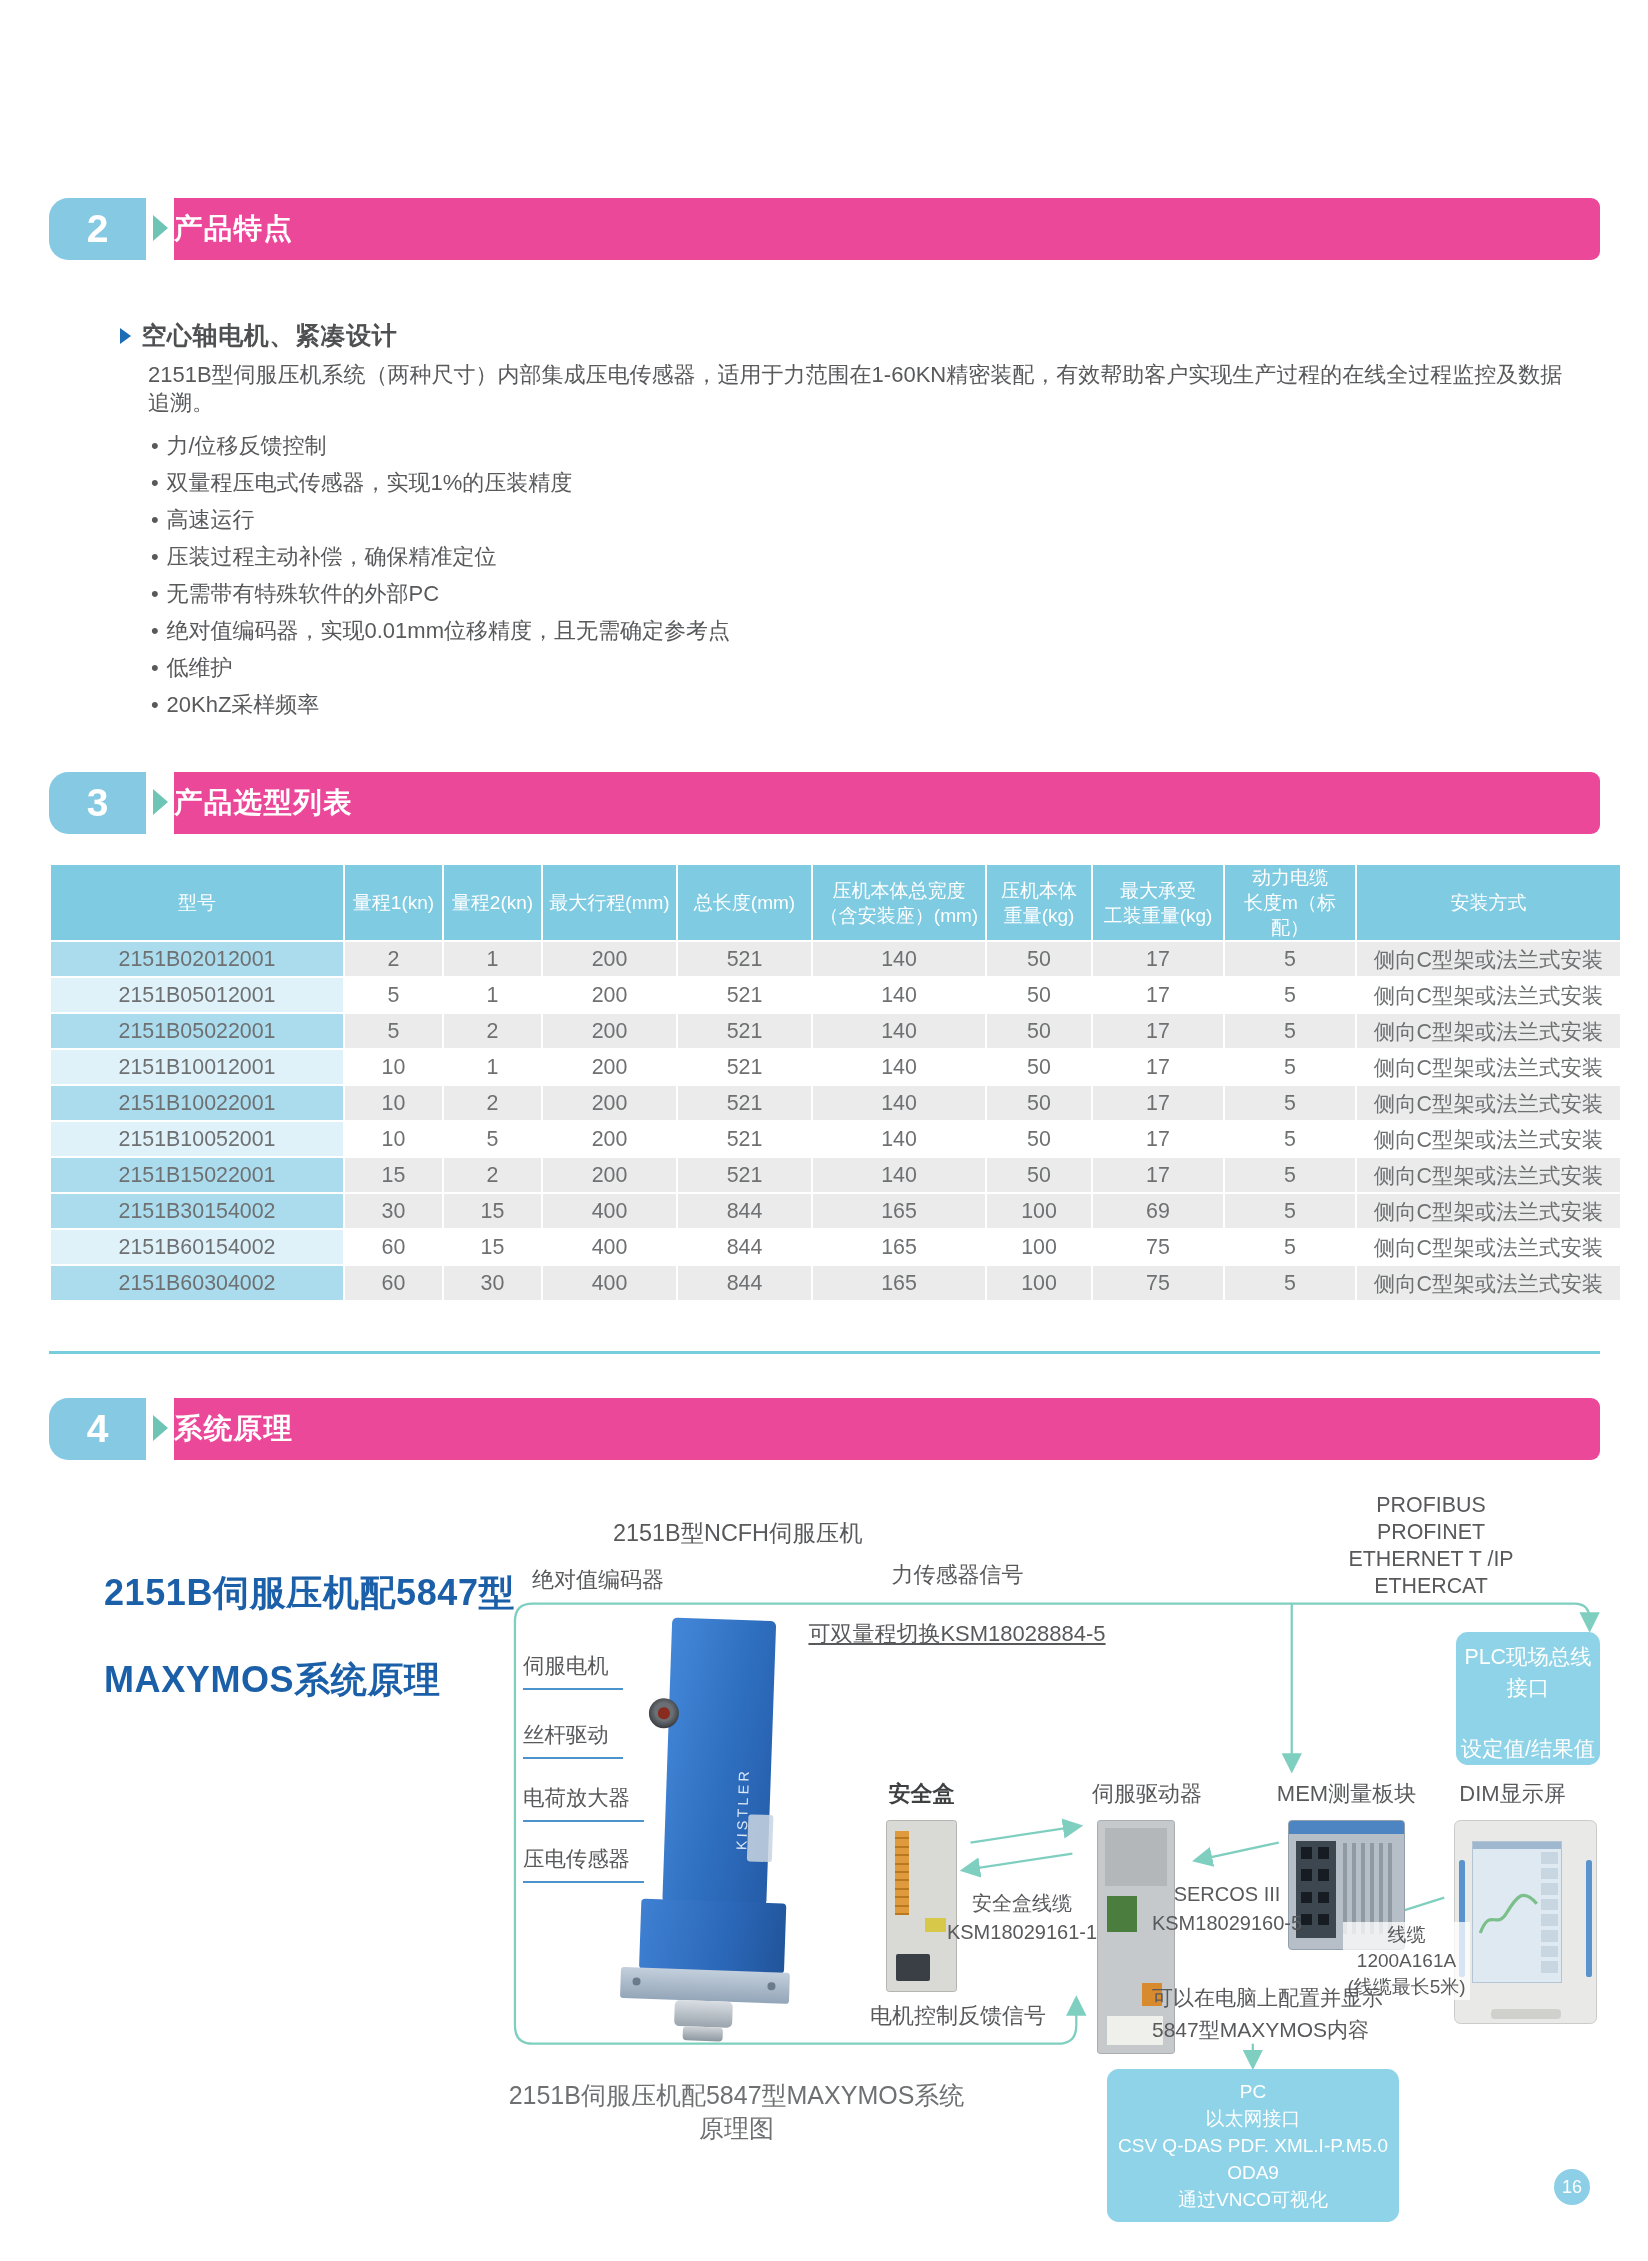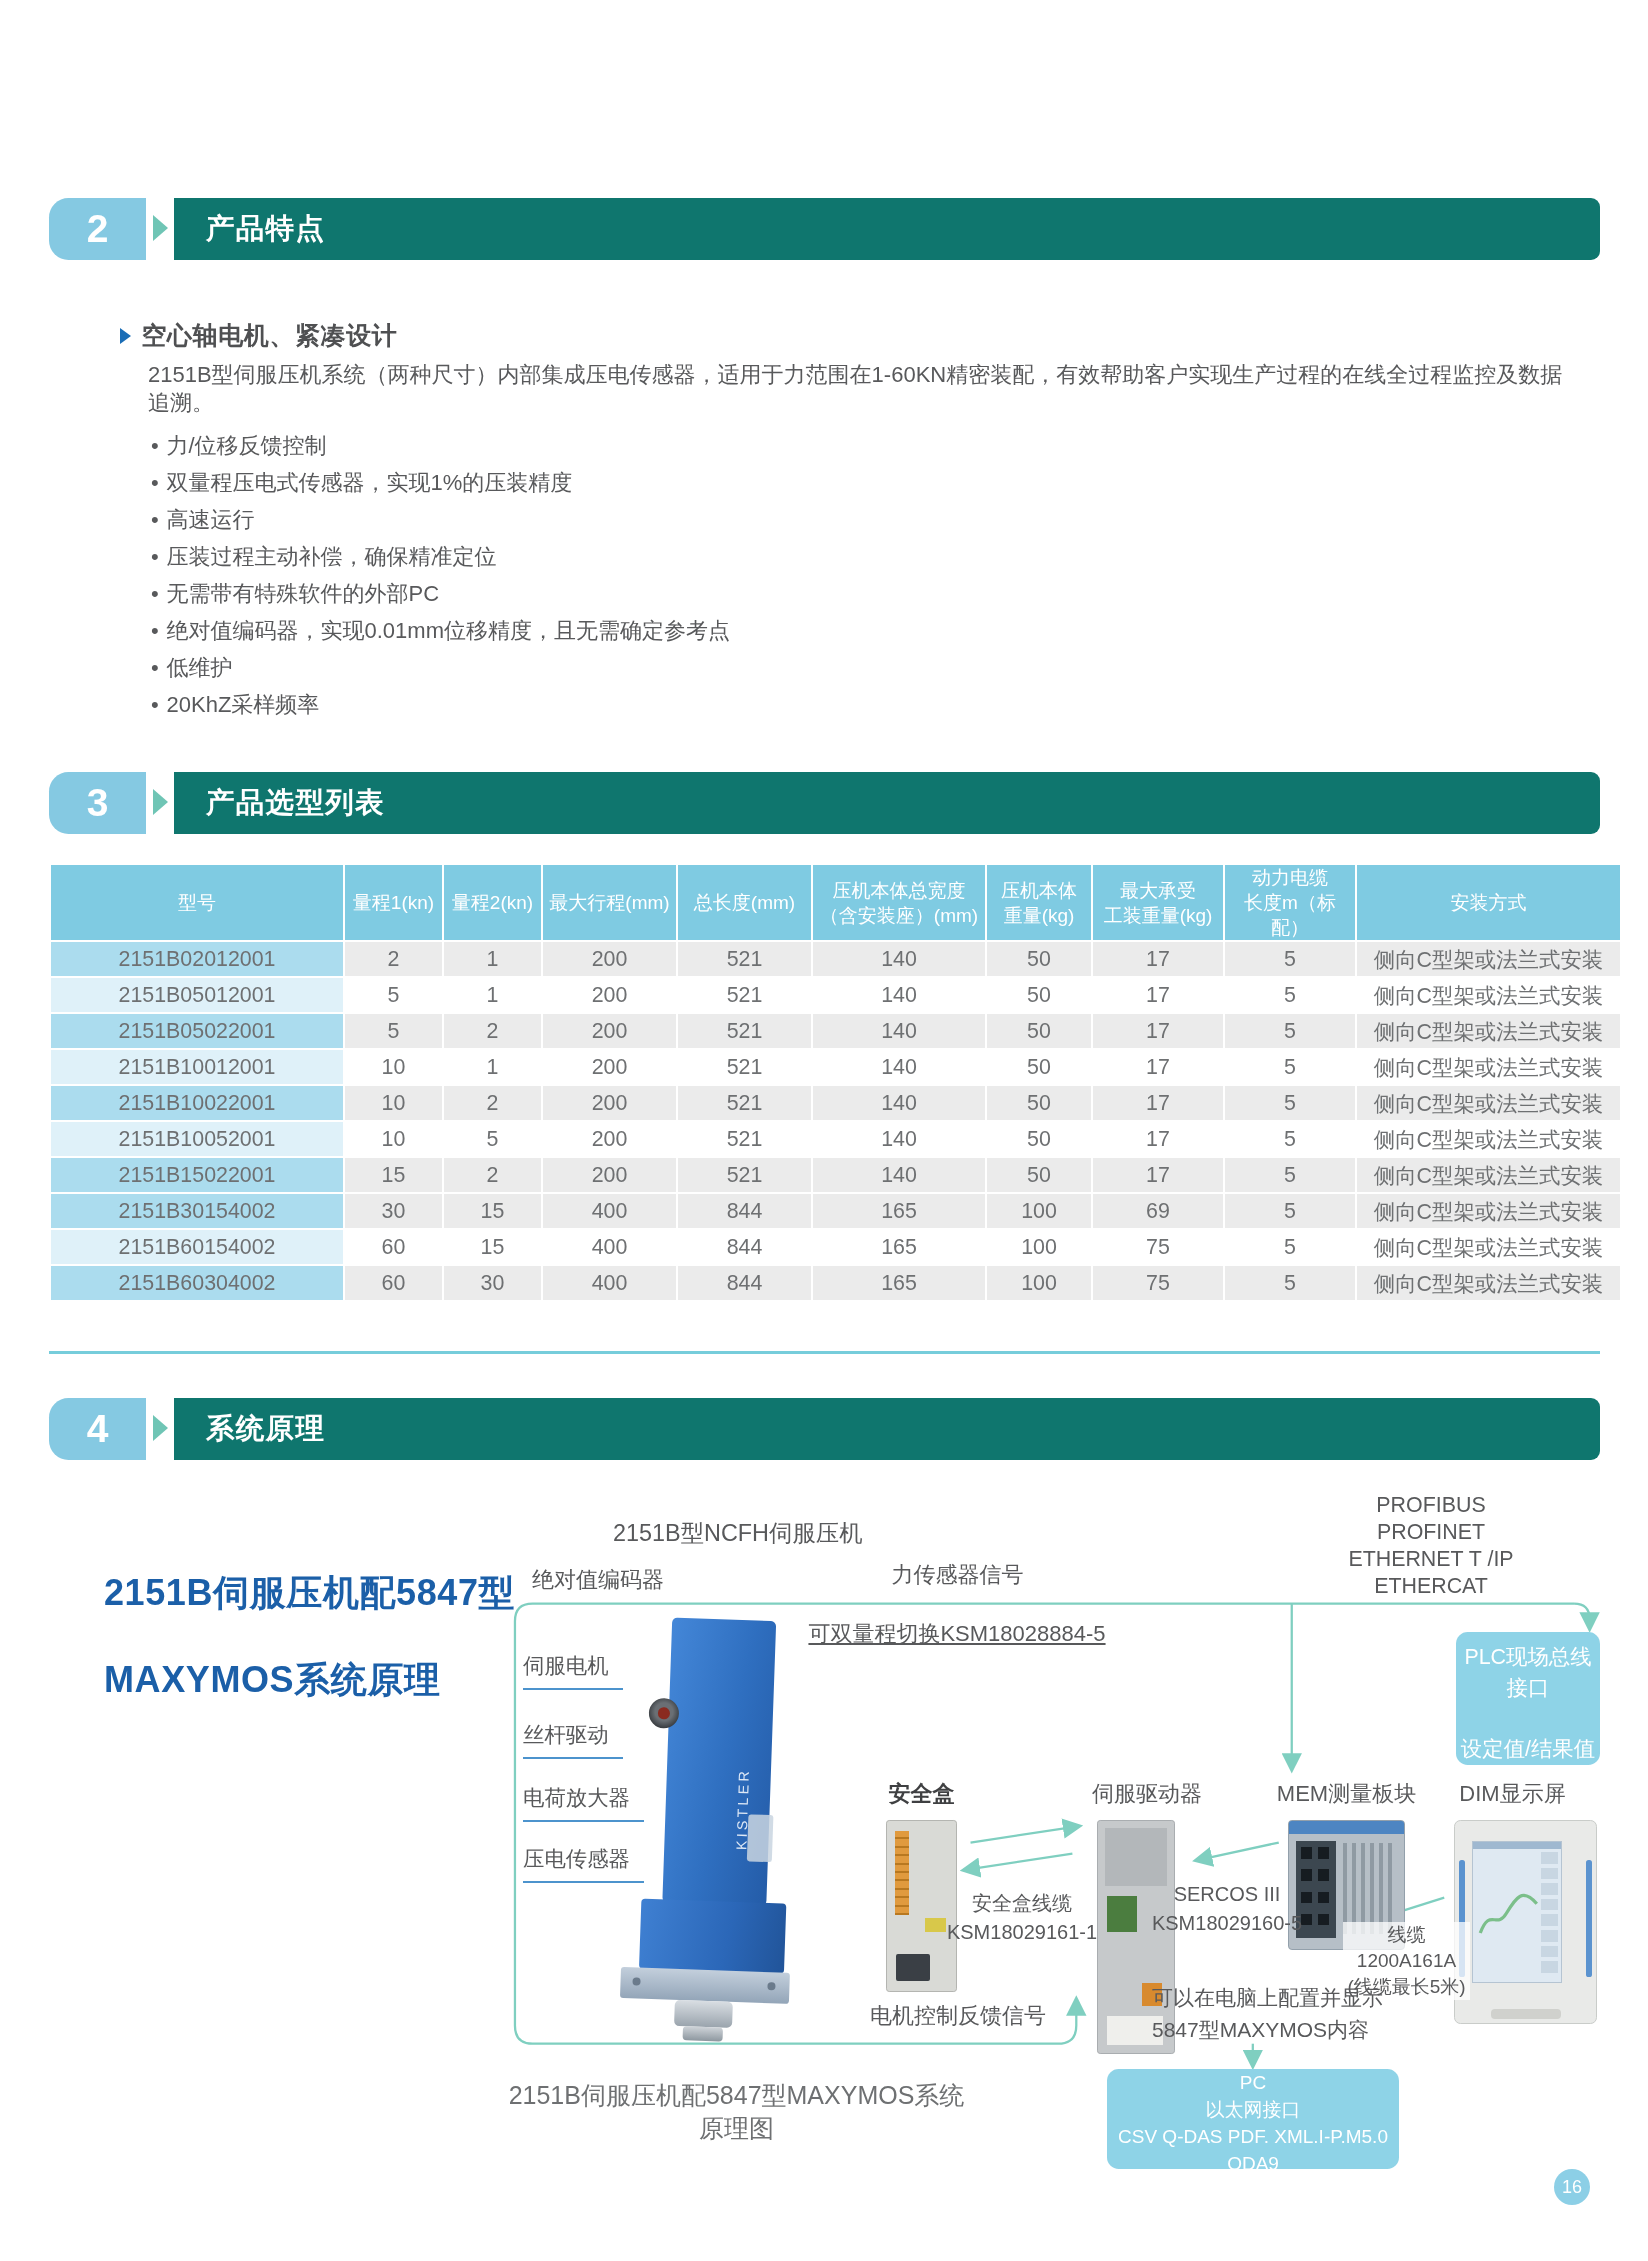--- a/index.html
+++ b/index.html
@@ -6,23 +6,23 @@
   .page{position:relative;width:1649px;height:2261px;background:#fff;overflow:hidden;
         font-family:"Liberation Sans","DejaVu Sans",sans-serif;color:#58595b;}
 
   
   .sec{position:absolute;left:49px;width:1551px;height:62px;}
   .sec .badge{position:absolute;left:0;top:0;width:97px;height:62px;background:#85c9e2;
       border-radius:19.5px 0 0 19.5px;color:#fff;font-size:39px;font-weight:bold;
       display:flex;align-items:center;justify-content:center;}
   .sec .chev{position:absolute;left:104px;top:17px;width:0;height:0;
       border-left:15.6px solid #6fc5b5;border-top:13.6px solid transparent;border-bottom:13.6px solid transparent;}
-  .sec .bar{position:absolute;left:125px;right:0;top:0;bottom:0;background:#0f766e;
+  .sec .bar{position:absolute;left:125px;right:0;top:0;bottom:0;background:#ec4899;
       border-radius:0 9px 9px 0;color:#fff;font-size:28.5px;font-weight:bold;
-      display:flex;align-items:center;padding-left:32px;box-sizing:border-box;letter-spacing:1.3px;}
+      display:flex;align-items:center;box-sizing:border-box;letter-spacing:1.3px;}
 
   
   .feat-head{position:absolute;left:120px;top:319px;display:flex;align-items:center;}
   .feat-head .tri{width:0;height:0;border-left:11.7px solid #1a6db6;
       border-top:8.4px solid transparent;border-bottom:8.4px solid transparent;margin-right:10.4px;}
   .feat-head .t{font-size:25px;font-weight:bold;color:#4f5052;letter-spacing:0.6px;text-align:center;}
   .intro{position:absolute;left:148px;top:361px;width:1421px;font-size:22px;color:#58595b;line-height:28px;}
   .bullets{position:absolute;left:151px;top:431px;}
   .bullet{display:flex;align-items:baseline;height:37px;font-size:22px;color:#58595b;}
   .bullet .dot{margin-right:7.8px;font-size:22px;}
@@ -43,21 +43,21 @@
   .dtitle{position:absolute;left:55px;top:77px;font-size:36px;font-weight:bold;color:#1b5fa8;letter-spacing:0.6px;z-index:3;}
   .dtitle2{position:absolute;left:55px;top:135px;font-size:36px;font-weight:bold;color:#1b5fa8;letter-spacing:0.6px;z-index:3;margin-top:29px;}
   .dlab{position:absolute;font-size:22px;color:#58595b;z-index:3;}
   .dlab.c{text-align:center;}
   .leftlab{position:absolute;left:474px;font-size:21.4px;color:#58595b;z-index:3;
       border-bottom:2.6px solid #4c93cd;padding:0 14.3px 7.8px 0;}
   .fieldbus{position:absolute;left:1291px;top:0px;width:182px;text-align:center;
       font-size:21.4px;line-height:27px;color:#58595b;z-index:3;}
   .bluebox{position:absolute;background:#8ed3e7;border-radius:11.7px;color:#fff;text-align:center;z-index:2;}
   .plcbox{left:1407px;top:140px;width:144px;height:133px;font-size:21.4px;line-height:30.5px;padding-top:10.4px;box-sizing:border-box;}
-  .pcbox{left:1058px;top:577px;width:292px;height:100px;font-size:19px;line-height:27px;box-sizing:border-box;}
+  .pcbox{left:1058px;top:577px;width:292px;height:153px;font-size:19px;line-height:27px;padding-top:9px;box-sizing:border-box;}
   .caption{position:absolute;left:454px;top:587px;width:467px;text-align:center;font-size:25px;color:#6e7072;z-index:3;}
 
   
   .press{position:absolute;left:564px;top:117px;width:195px;height:435px;z-index:2;}
   .press .grp{position:absolute;inset:0;transform:rotate(2deg);}
   .press .body{position:absolute;left:52px;top:9.7px;width:104px;height:285px;border-radius:5.2px;
       background:linear-gradient(100deg,#4487d8 0%,#2f6fc0 55%,#245ca8 100%);}
   .press .brand{position:absolute;left:121px;top:97px;height:143px;color:#dfe9f6;font-size:14.3px;
       letter-spacing:3.2px;writing-mode:vertical-rl;transform:rotate(180deg);}
   .press .knob{position:absolute;left:32px;top:91px;width:30px;height:30px;border-radius:50%;

